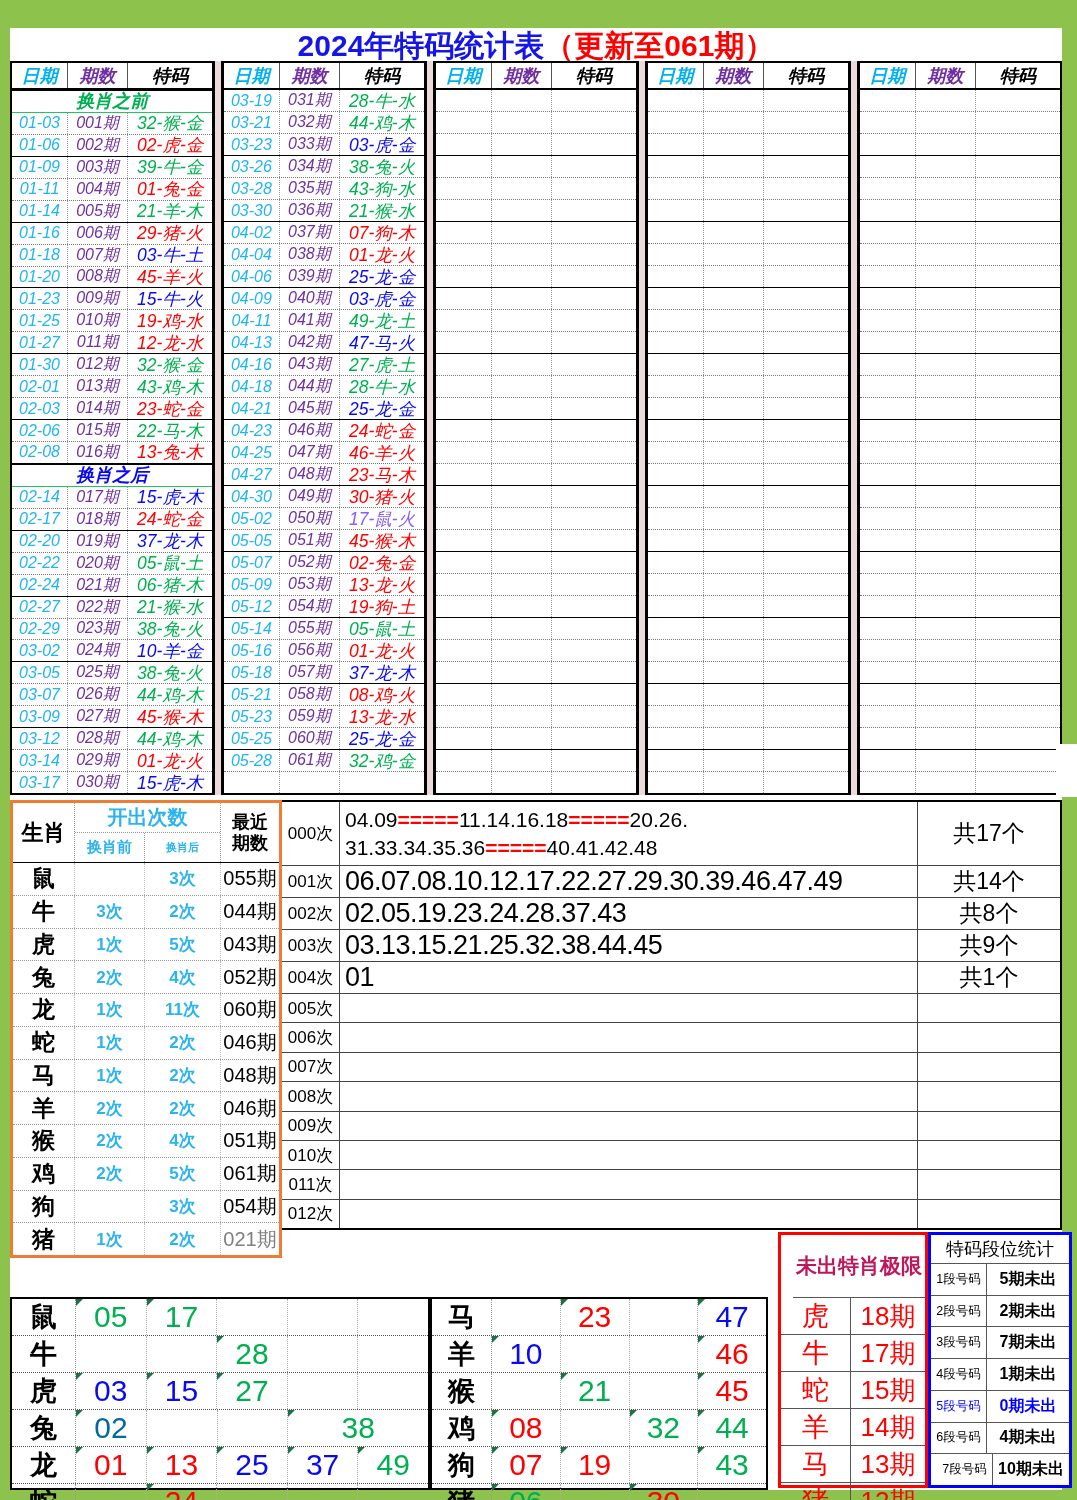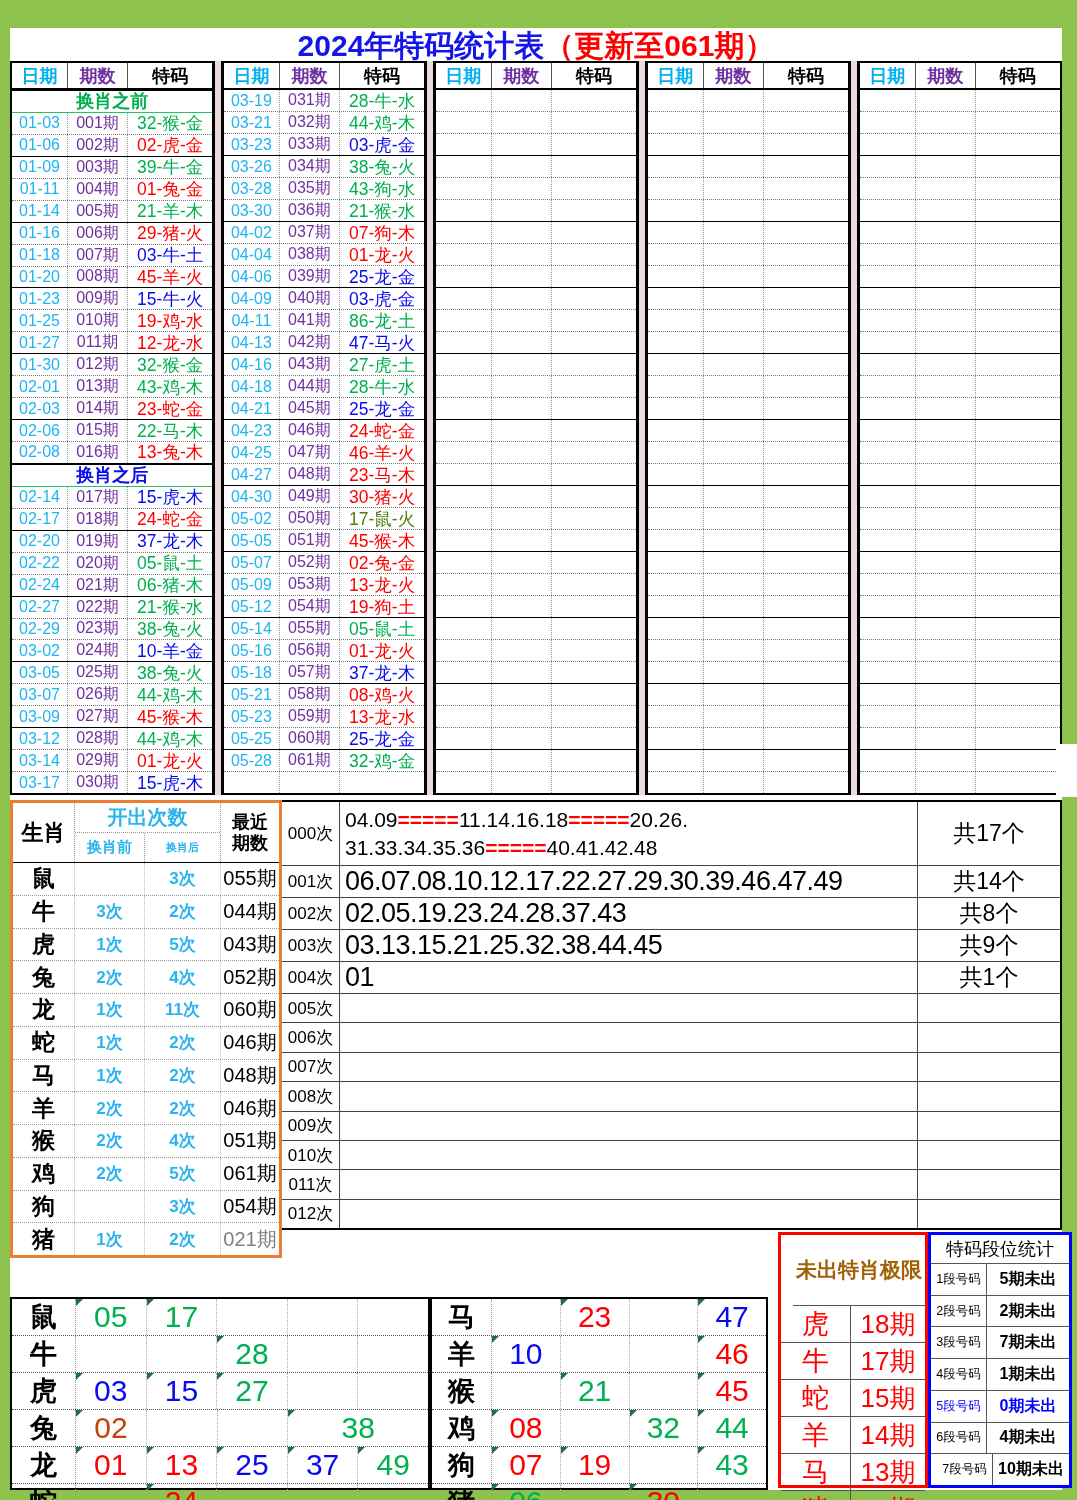--- a/index.html
+++ b/index.html
@@ -9,21 +9,21 @@
   .cc { display:flex; align-items:center; justify-content:center; }
 
   
   .title { position:absolute; top:-2px; left:0; width:100%; height:34px; text-align:center;
            font-size:30px; font-weight:bold; white-space:nowrap; }
   .title .t-main { color:#1515e8; }
   .title .t-sub  { color:#ff0000; }
 
   
   .mt { position:absolute; top:33px; left:0; width:1052px; height:734px; display:flex; }
-  .grp { width:237px; border:2px solid #000; display:flex; flex-direction:column; background:#fff; }
+  .grp { width:237px; border:2px solid #000; display:flex; flex-direction:column; background:#fff;font-style:italic; }
   .sep { width:8.5px; background:#ecd9d9; border-left:1px solid #000; border-right:1px solid #000; }
   .hrow { height:27px; display:flex; border-bottom:2px solid #000; font-weight:bold; font-size:18px; flex:none; }
   .hd-date   { width:56px; color:#00b0f0; border-right:1px solid #555; }
   .hd-period { width:60px; color:#7030a0; border-right:1px solid #555; }
   .hd-code   { flex:1; color:#000; }
   .row { flex:1; display:flex; border-bottom:1px dotted #777; overflow:hidden; }
   .row:last-child { border-bottom:none; }
   .row.solid { border-bottom:1px solid #000; }
   .c-date   { width:56px; color:#1fb5f1; font-size:16px; border-right:1px dotted #999; }
   .c-period { width:60px; color:#7030a0; font-size:16px; border-right:1px dotted #999; }
@@ -79,21 +79,21 @@
   .ztab.right .z-name { width:60px; }
   .z-cell { flex:1; border-right:1px dotted #aaa; position:relative; font-size:30px; }
   .z-cell:last-child { border-right:none; }
   .z-cell.sp2 { flex:2; }
   .z-cell.filled::before { content:""; position:absolute; top:0; left:0;
      border-top:7px solid #1e7145; border-right:7px solid transparent; }
 
   
   .redbox { position:absolute; top:2px; left:768px; width:150px; height:256px;
             border:3px solid #ff0000; background:#fff; display:flex; flex-direction:column; }
-  .rhead { height:71px; flex:none; color:#a16207; font-size:21px; font-weight:bold; border-bottom:1px solid #555;margin-left:12px; }
+  .rhead { height:63px; flex:none; color:#be185d; font-size:21px; font-weight:bold; border-bottom:1px solid #555;margin-left:12px; }
   .rrow { flex:1; display:flex; border-bottom:1px solid #555; }
   .rrow:last-child { border-bottom:none; }
   .r-z { width:70px; border-right:1px solid #555; color:#ff0000; font-size:27px; }
   .r-p { flex:1; color:#ff0000; font-size:26px; }
 
   
   .bluebox { position:absolute; top:2px; left:918px; width:144px; height:256px;
              border:3px solid #0000ff; background:#fff; display:flex; flex-direction:column; }
   .bhead { height:29px; flex:none; font-size:18px; border-bottom:1px solid #555; }
   .brow { flex:1; display:flex; border-bottom:1px solid #555; }
@@ -329,21 +329,21 @@
           <div class="c-code cc" style="color: rgb(10, 10, 240);">25-龙-金</div>
         </div>
         <div class="row">
           <div class="c-date cc">04-09</div>
           <div class="c-period cc">040期</div>
           <div class="c-code cc" style="color: rgb(10, 10, 240);">03-虎-金</div>
         </div>
         <div class="row">
           <div class="c-date cc">04-11</div>
           <div class="c-period cc">041期</div>
-          <div class="c-code cc" style="color: rgb(0, 176, 80);">86-龙-土</div>
+          <div class="c-code cc" style="color: rgb(0, 176, 80);">49-龙-土</div>
         </div>
         <div class="row solid">
           <div class="c-date cc">04-13</div>
           <div class="c-period cc">042期</div>
           <div class="c-code cc" style="color: rgb(10, 10, 240);">47-马-火</div>
         </div>
         <div class="row">
           <div class="c-date cc">04-16</div>
           <div class="c-period cc">043期</div>
           <div class="c-code cc" style="color: rgb(0, 176, 80);">27-虎-土</div>
@@ -374,21 +374,21 @@
           <div class="c-code cc" style="color: rgb(255, 0, 0);">23-马-木</div>
         </div>
         <div class="row">
           <div class="c-date cc">04-30</div>
           <div class="c-period cc">049期</div>
           <div class="c-code cc" style="color: rgb(255, 0, 0);">30-猪-火</div>
         </div>
         <div class="row">
           <div class="c-date cc">05-02</div>
           <div class="c-period cc">050期</div>
-          <div class="c-code cc" style="color: #4d7c0f; text-align: center;">17-鼠-火</div>
+          <div class="c-code cc" style="color: #8b5cf6; text-align: center;">17-鼠-火</div>
         </div>
         <div class="row solid">
           <div class="c-date cc">05-05</div>
           <div class="c-period cc">051期</div>
           <div class="c-code cc" style="color: rgb(255, 0, 0);">45-猴-木</div>
         </div>
         <div class="row">
           <div class="c-date cc">05-07</div>
           <div class="c-period cc">052期</div>
           <div class="c-code cc" style="color: rgb(255, 0, 0);">02-兔-金</div>
@@ -1137,21 +1137,21 @@
         <div class="zrow">
           <div class="z-name cc">虎</div>
           <div class="z-cell cc filled" style="color: rgb(10, 10, 240);">03</div>
           <div class="z-cell cc filled" style="color: rgb(10, 10, 240);">15</div>
           <div class="z-cell cc filled" style="color: rgb(0, 176, 80);">27</div>
           <div class="z-cell cc"></div>
           <div class="z-cell cc"></div>
         </div>
         <div class="zrow">
           <div class="z-name cc">兔</div>
-          <div class="z-cell cc filled" style="color: #c2410c;">02</div>
+          <div class="z-cell cc filled" style="color: #0369a1;">02</div>
           <div class="z-cell cc"></div>
           <div class="z-cell cc"></div>
           <div class="z-cell cc sp2 filled" style="color: rgb(0, 176, 80);">38</div>
         </div>
         <div class="zrow">
           <div class="z-name cc">龙</div>
           <div class="z-cell cc filled" style="color: rgb(255, 0, 0);">01</div>
           <div class="z-cell cc filled" style="color: rgb(255, 0, 0);">13</div>
           <div class="z-cell cc filled" style="color: rgb(10, 10, 240);">25</div>
           <div class="z-cell cc filled" style="color: rgb(10, 10, 240);">37</div>

